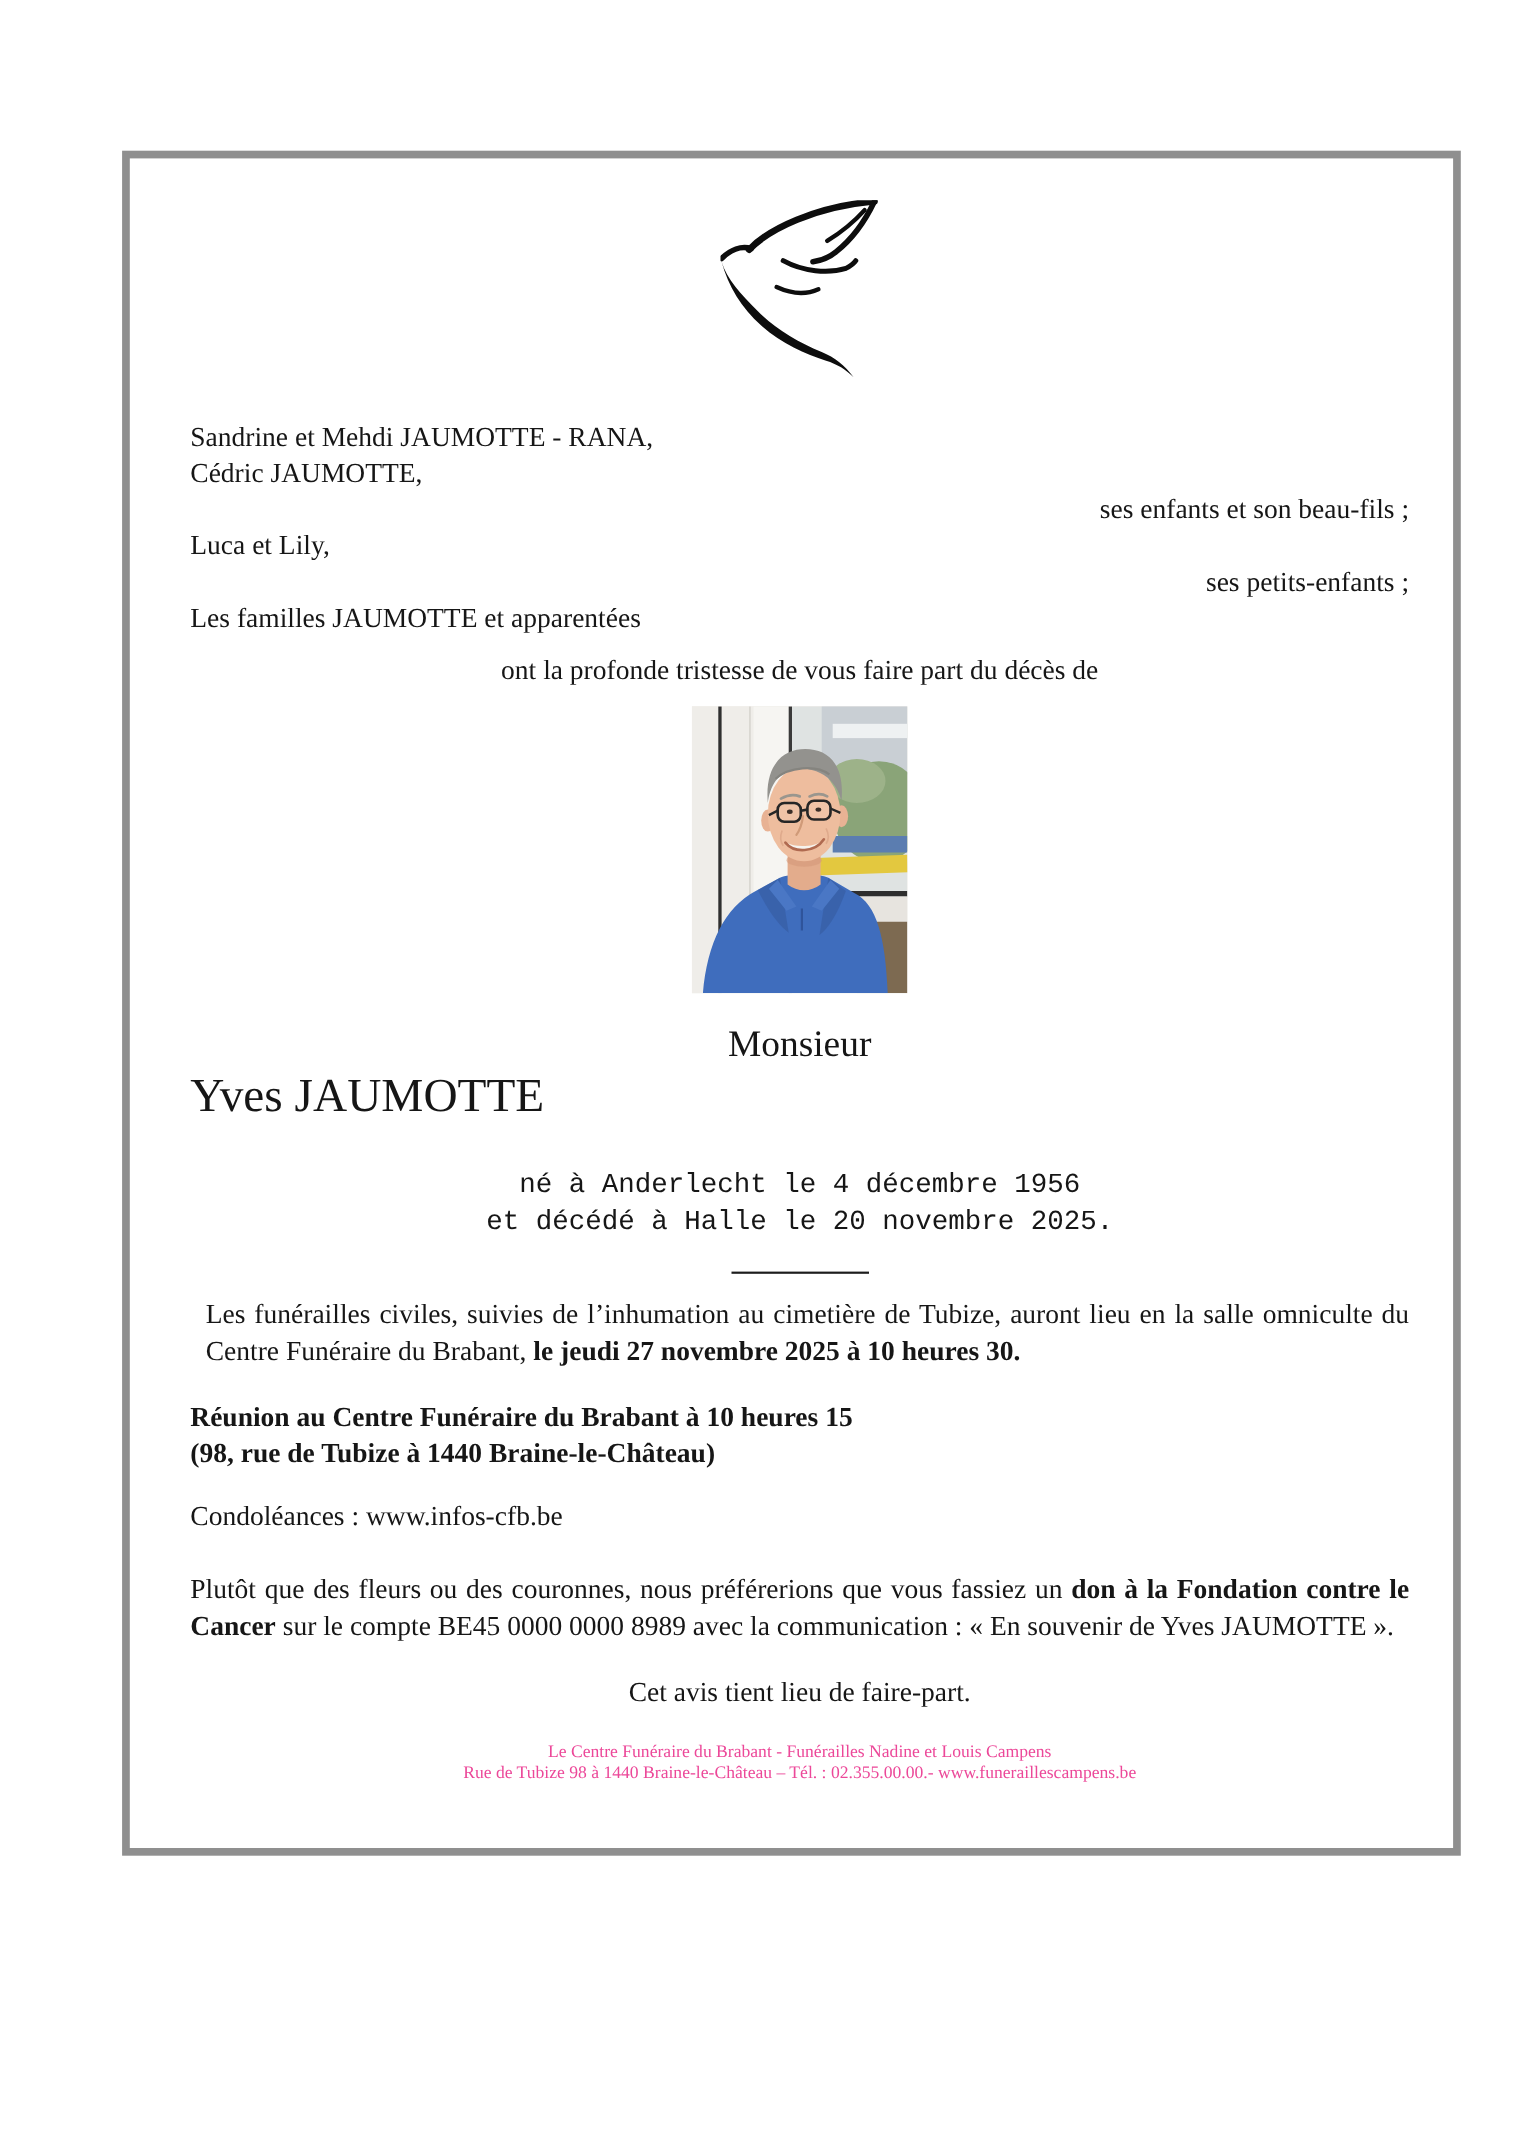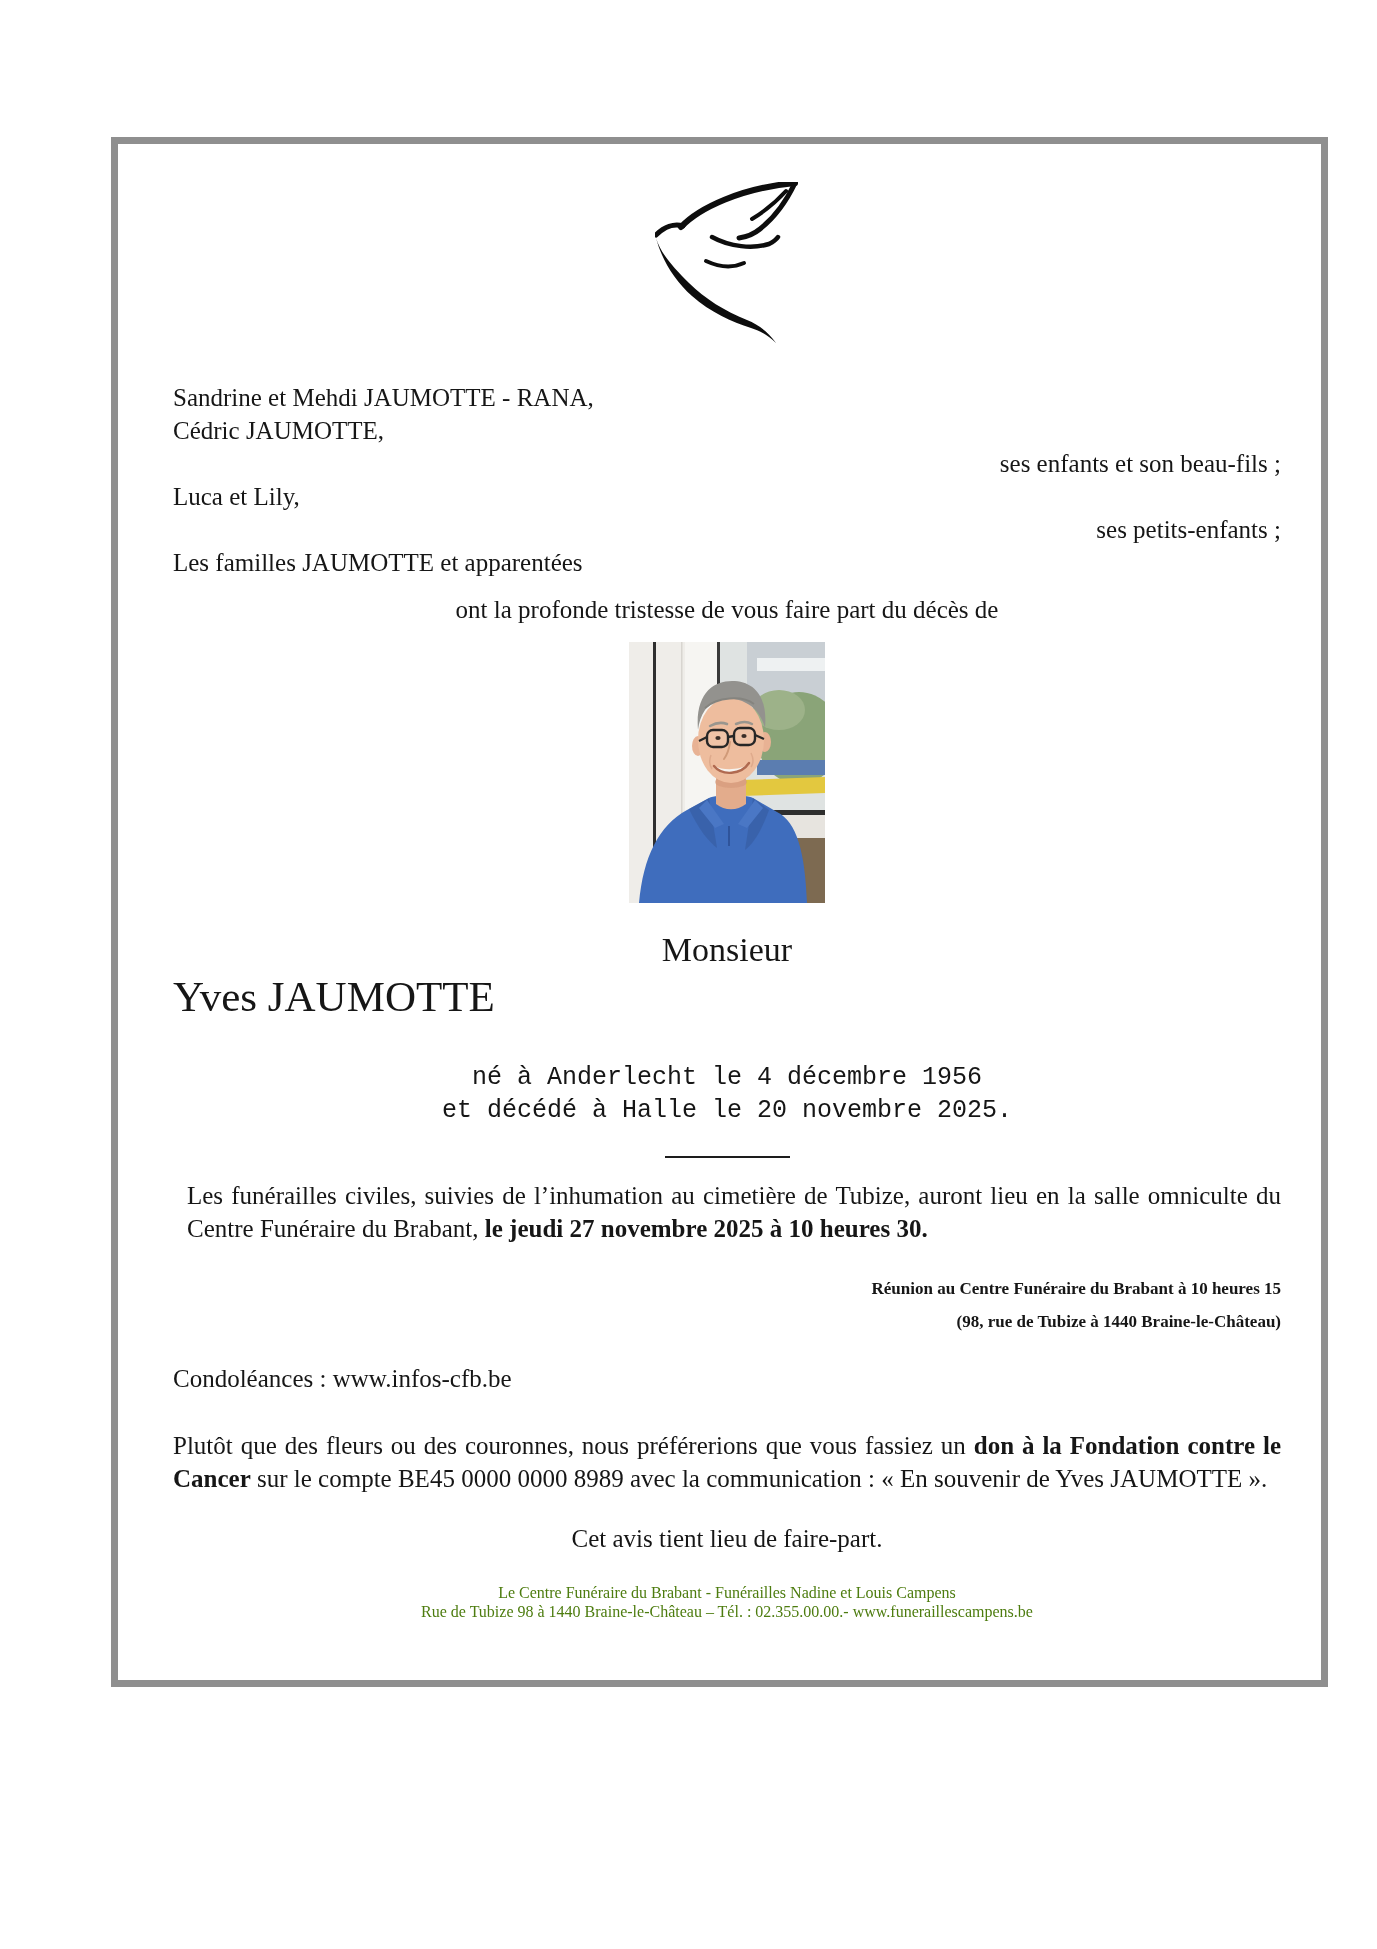--- a/index.html
+++ b/index.html
@@ -47,25 +47,25 @@
     margin:29px auto 0 auto;
   }
 
   .para{
     margin:0;font-size:25px;line-height:33px;text-align:justify;
     text-align-last:left;
   }
   .para.p1{margin-top:21px;margin-left:14px;}
   .para.p2{margin-top:34px;}
 
-  .meeting{margin-top:27px;font-size:17px;line-height:33px;font-weight:bold;text-align:right;}
+  .meeting{margin-top:27px;font-size:25px;line-height:33px;font-weight:bold;text-align:left;}
   .condolences{margin-top:24px;font-size:25px;line-height:33px;}
   .notice{margin-top:27px;font-size:25px;line-height:33px;text-align:center;}
 
-  .footer{margin-top:28px;font-size:16px;line-height:19px;text-align:center;color:#4d7c0f;}
+  .footer{margin-top:28px;font-size:16px;line-height:19px;text-align:center;color:#ec4899;}
 
   b,strong{font-weight:bold;}
 </style>
 </head>
 <body>
 
 <div class="frame">
   <div class="content">
 
     <div class="dove-wrap">

